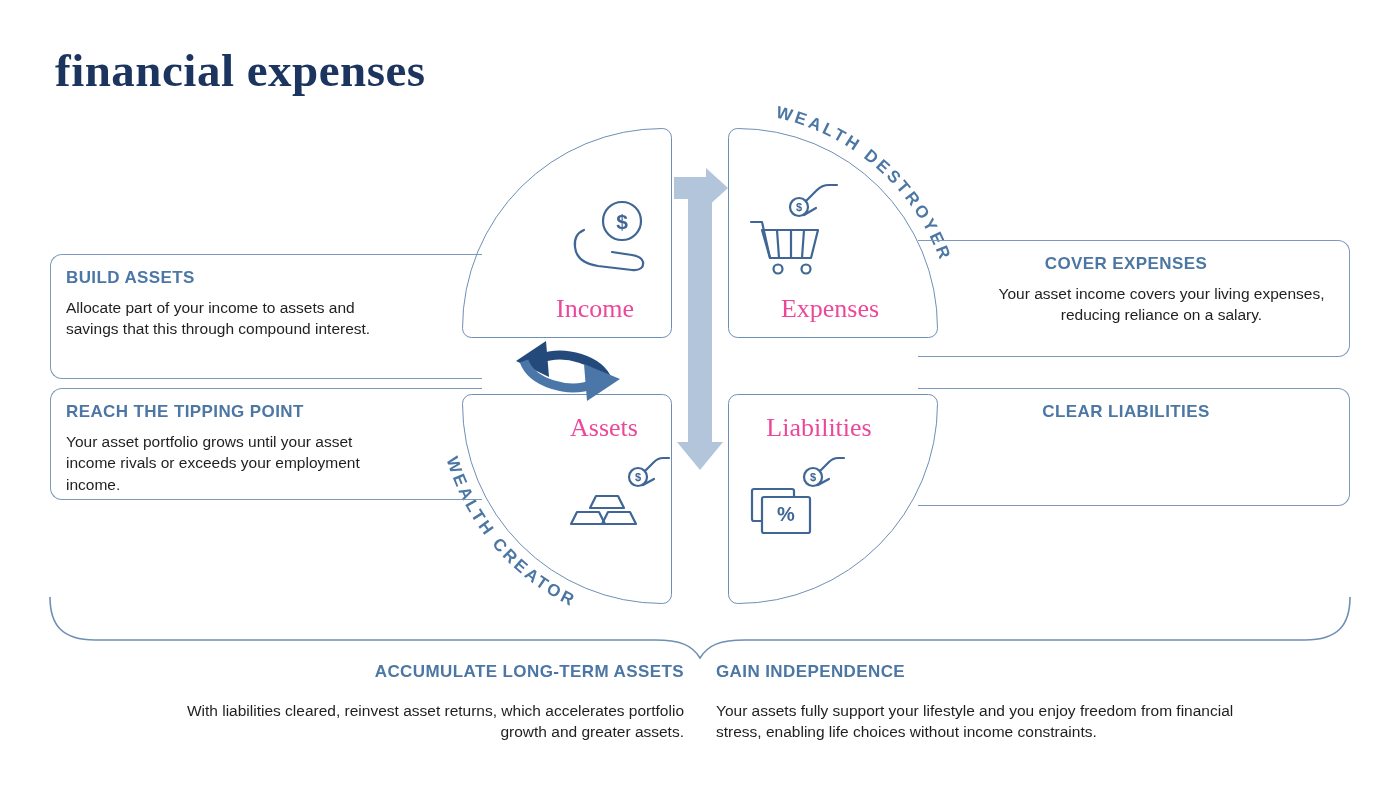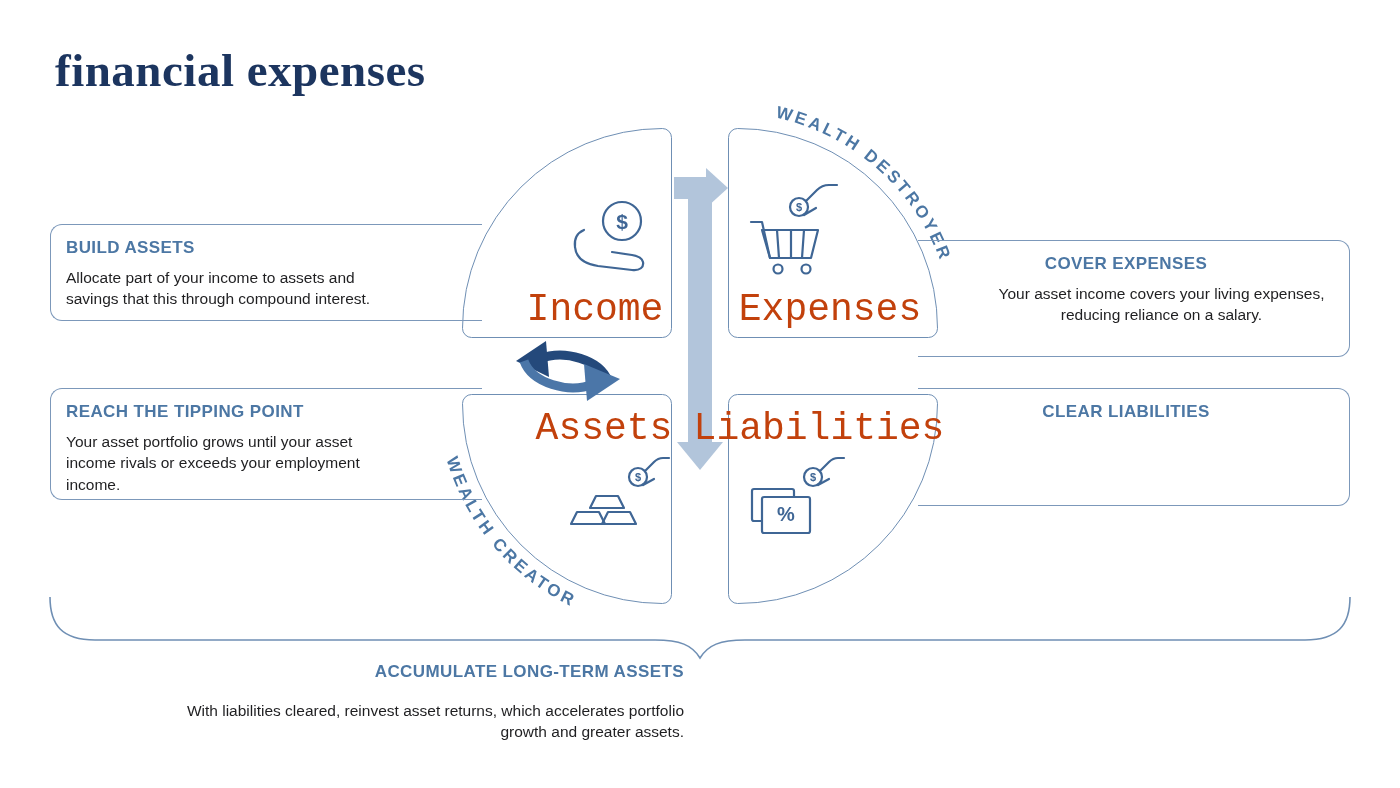--- a/index.html
+++ b/index.html
@@ -11,34 +11,34 @@
          color:#1c355f;letter-spacing:.5px}
   #title span{display:block}
   .quad{position:absolute;width:210px;height:210px;border:1.6px solid #6f8fb4;
         border-radius:10px;background:#fff;z-index:1}
   #quad-income{left:462px;top:128px;border-top-left-radius:208px}
   #quad-expenses{left:728px;top:128px;border-top-right-radius:208px}
   #quad-assets{left:462px;top:394px;border-bottom-left-radius:208px}
   #quad-liabilities{left:728px;top:394px;border-bottom-right-radius:208px}
   #svg-layer{position:absolute;left:0;top:0;z-index:2}
   .quad-label{position:absolute;z-index:4;transform:translate(-50%,-50%);white-space:nowrap;
-              font-family:Liberation Mono, monospace;font-size:38px;color:#c2410c}
+              font-family:Liberation Serif, serif;font-size:26px;color:#ec4899}
   #label-income{left:595px;top:309px}
   #label-expenses{left:830px;top:309px}
   #label-assets{left:604px;top:428px}
   #label-liabilities{left:819px;top:428px}
   .heading{font-size:17px;font-weight:bold;color:#4c77a4;letter-spacing:.4px}
   .body-text{font-size:15.5px;line-height:1.38;color:#1f1f21;margin-top:9px}
   .panel{position:absolute;z-index:3;background:transparent}
   .panel-left{left:50px;width:432px;border:1.5px solid #7c98ba;border-right:none;
               border-radius:12px 0 0 12px;padding:13px 0 0 15px;text-align:left}
   .panel-right{left:918px;width:432px;border:1.5px solid #7c98ba;border-left:none;
                border-radius:0 12px 12px 0;padding:13px 15px 0 0;text-align:center}
   .panel-right .body-text{margin-left:auto}
-  #panel-build{top:224px;height:97px}
+  #panel-build{top:254px;height:125px}
   #panel-build .body-text{width:334px}
   #panel-tipping{top:388px;height:112px}
   #panel-tipping .body-text{width:334px}
   #panel-cover{top:240px;height:117px}
   #panel-cover .body-text{width:345px}
   #panel-clear{top:388px;height:118px}
   #panel-clear .body-text{width:352px}
   .footer-block{position:absolute;z-index:4}
   #footer-accumulate{right:716px;top:662px;width:500px;text-align:right}
   #footer-independence{left:716px;top:662px;width:520px;text-align:left}
@@ -156,14 +156,18 @@
 
   <section class="panel panel-right" id="panel-clear">
     <h3 class="heading">CLEAR LIABILITIES</h3>
   </section>
 
   <section class="footer-block" id="footer-accumulate">
     <h3 class="heading">ACCUMULATE LONG-TERM ASSETS</h3>
     <p class="body-text">With liabilities cleared, reinvest asset returns, which accelerates portfolio growth and greater assets.</p>
   </section>
 
+  <section class="footer-block" id="footer-independence">
+    <h3 class="heading">GAIN INDEPENDENCE</h3>
+    <p class="body-text">Your assets fully support your lifestyle and you enjoy freedom from financial stress, enabling life choices without income constraints.</p>
+  </section>
 
 </div>
 
 </body></html>

